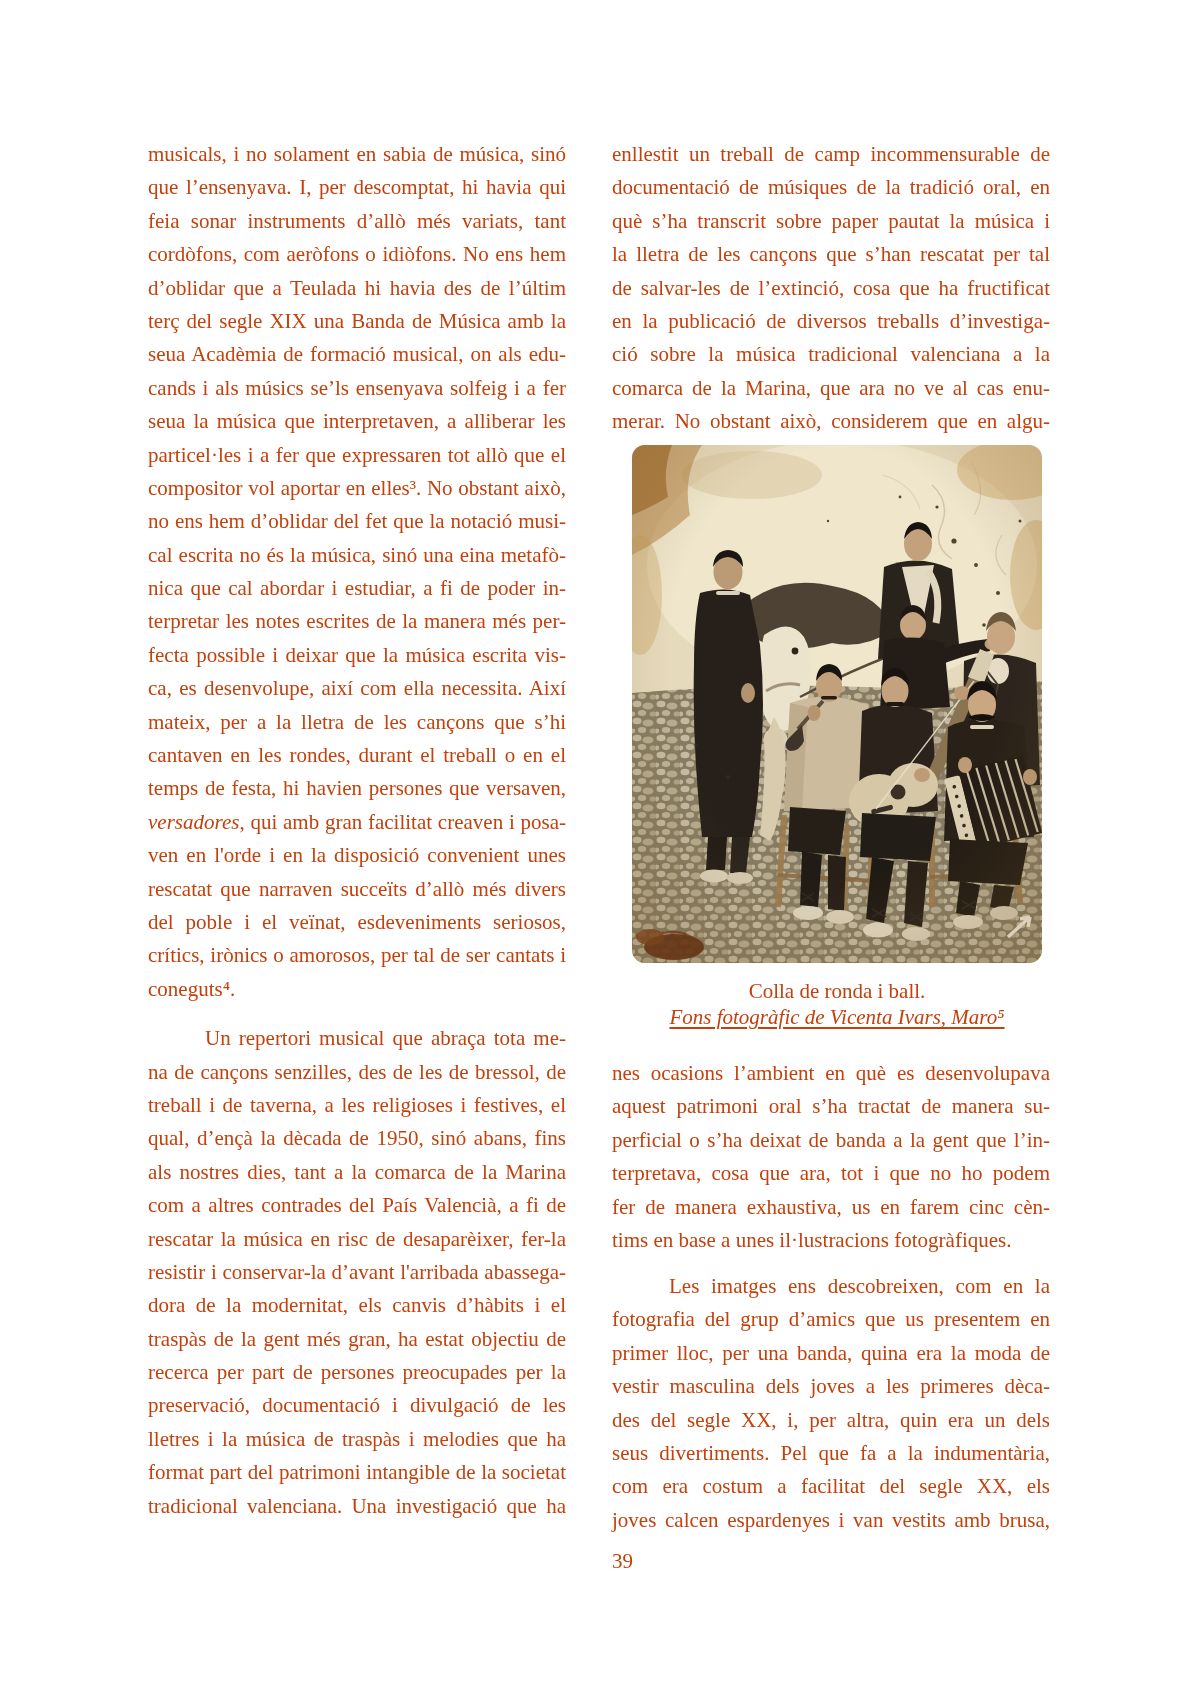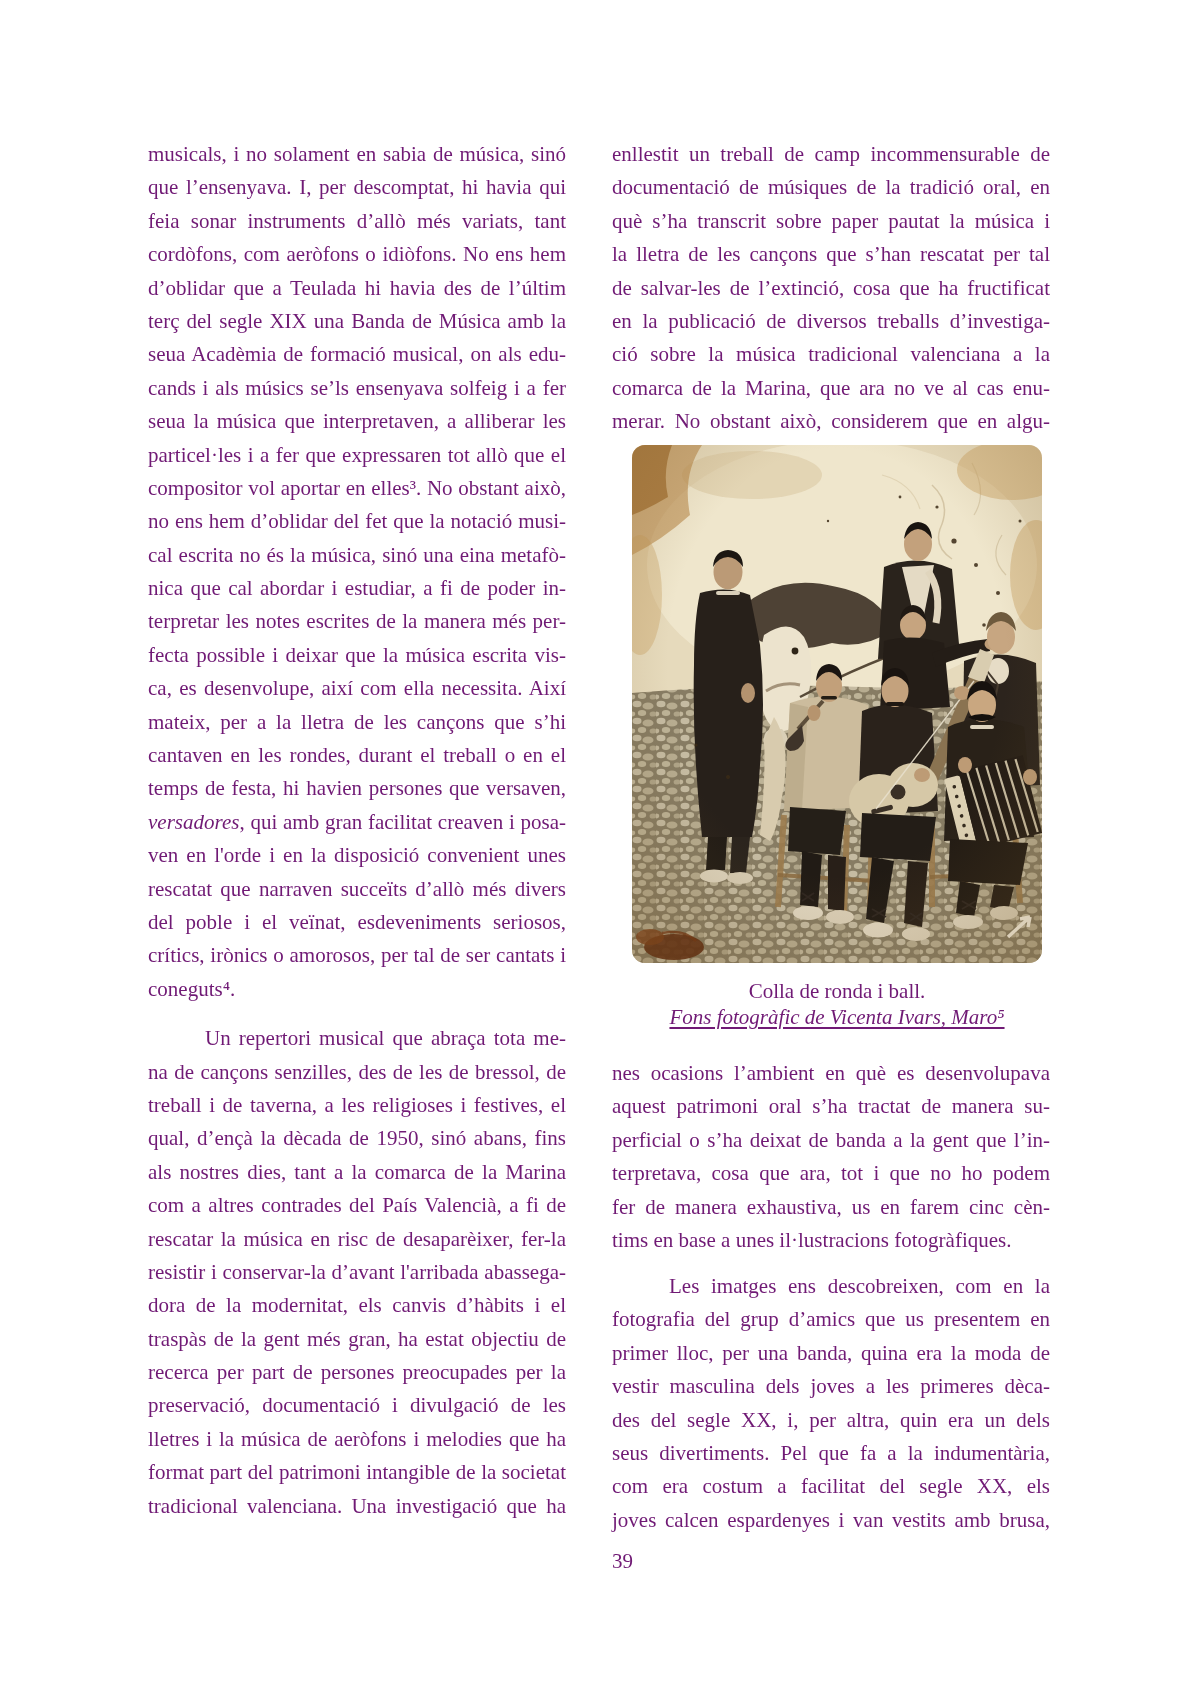--- a/index.html
+++ b/index.html
@@ -1,21 +1,21 @@
 <!DOCTYPE html>
 <html><head>
 <meta charset="utf-8">
 <style>
   html,body{margin:0;padding:0;background:#ffffff;}
   .page{
     position:relative;
     width:1190px;height:1683px;
     background:#ffffff;
     font-family:"Liberation Serif", serif;
-    color:#701a75;
+    color:#c2410c;
     overflow:hidden;
   }
   .col{position:absolute;font-size:21px;}
   .para{margin:0;}
   .para + .para{margin-top:16px;}
   .line{
     height:33.4px;line-height:33.4px;
     text-align:justify;
     text-align-last:justify;
     -moz-text-align-last:justify;
@@ -85,21 +85,21 @@
         <div class="line">treball i de taverna, a les religioses i festives, el</div>
         <div class="line">qual, d’ençà la dècada de 1950, sinó abans, fins</div>
         <div class="line">als nostres dies, tant a la comarca de la Marina</div>
         <div class="line">com a altres contrades del País Valencià, a fi de</div>
         <div class="line">rescatar la música en risc de desaparèixer, fer-la</div>
         <div class="line">resistir i conservar-la d’avant l'arribada abassega-</div>
         <div class="line">dora de la modernitat, els canvis d’hàbits i el</div>
         <div class="line">traspàs de la gent més gran, ha estat objectiu de</div>
         <div class="line">recerca per part de persones preocupades per la</div>
         <div class="line">preservació, documentació i divulgació de les</div>
-        <div class="line">lletres i la música de aeròfons i melodies que ha</div>
+        <div class="line">lletres i la música de traspàs i melodies que ha</div>
         <div class="line">format part del patrimoni intangible de la societat</div>
         <div class="line">tradicional valenciana. Una investigació que ha</div>
       </div>
   </div>
 
   <div class="col" id="col-right-top">
     <div class="para">
         <div class="line">enllestit un treball de camp incommensurable de</div>
         <div class="line">documentació de músiques de la tradició oral, en</div>
         <div class="line">què s’ha transcrit sobre paper pautat la música i</div>

